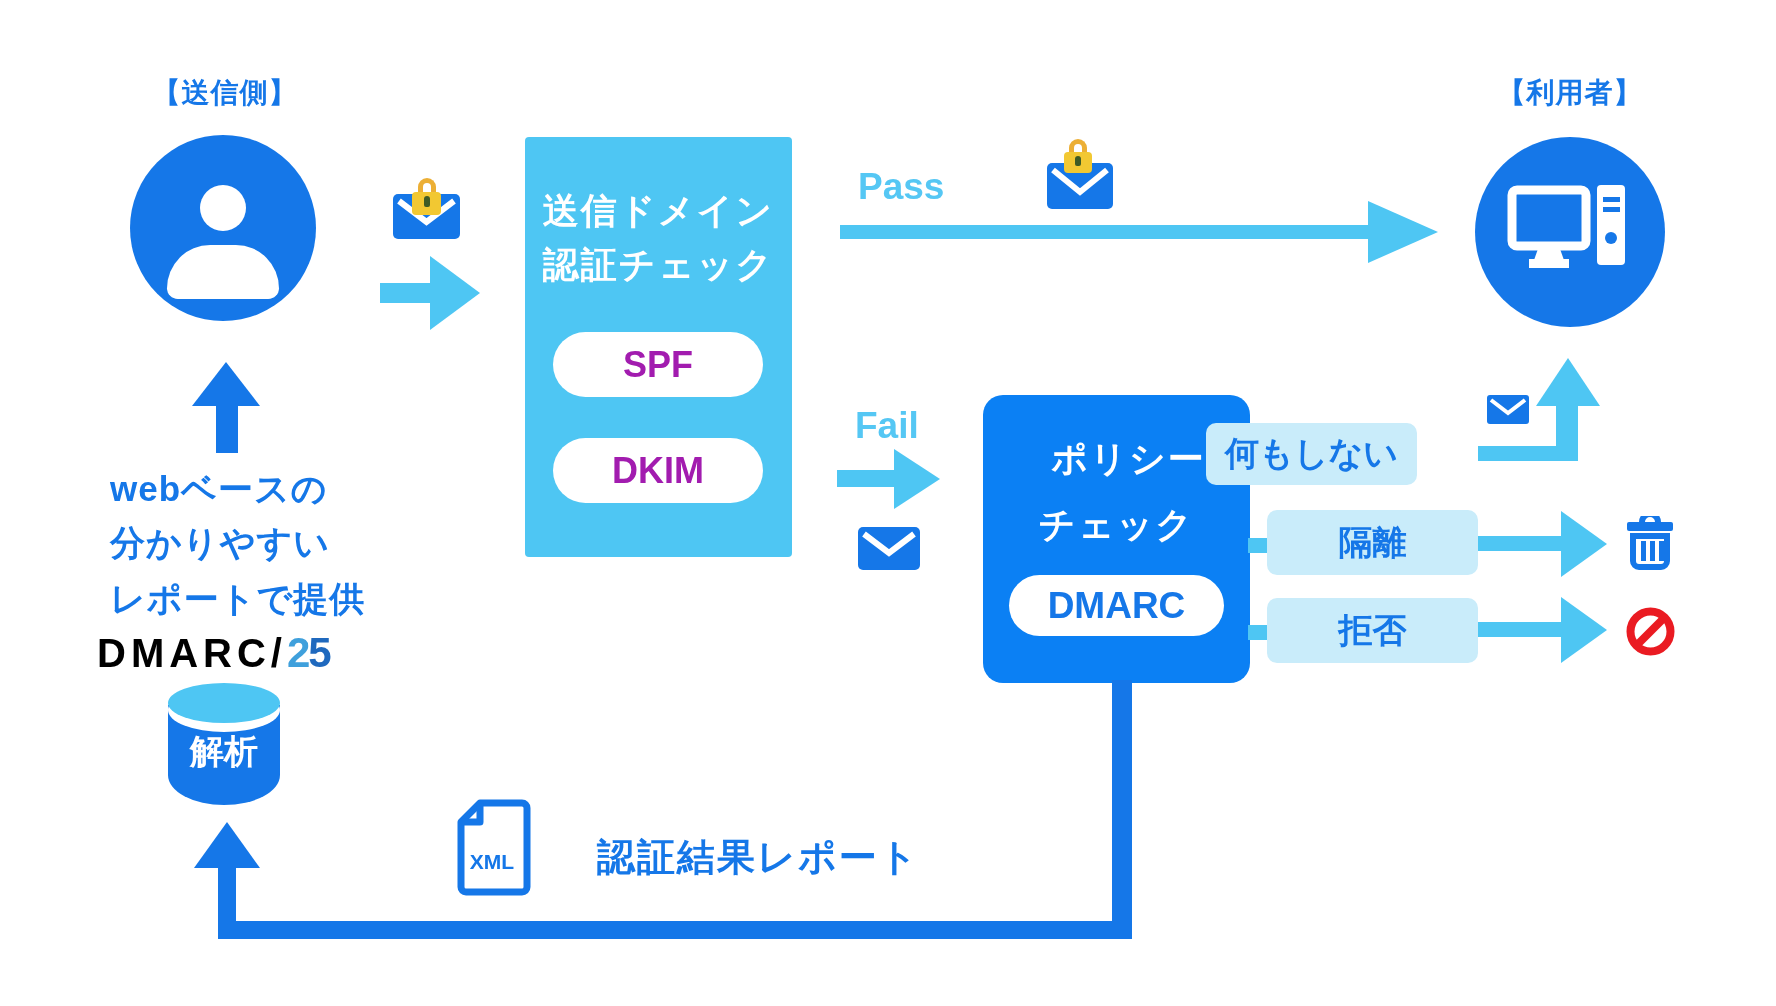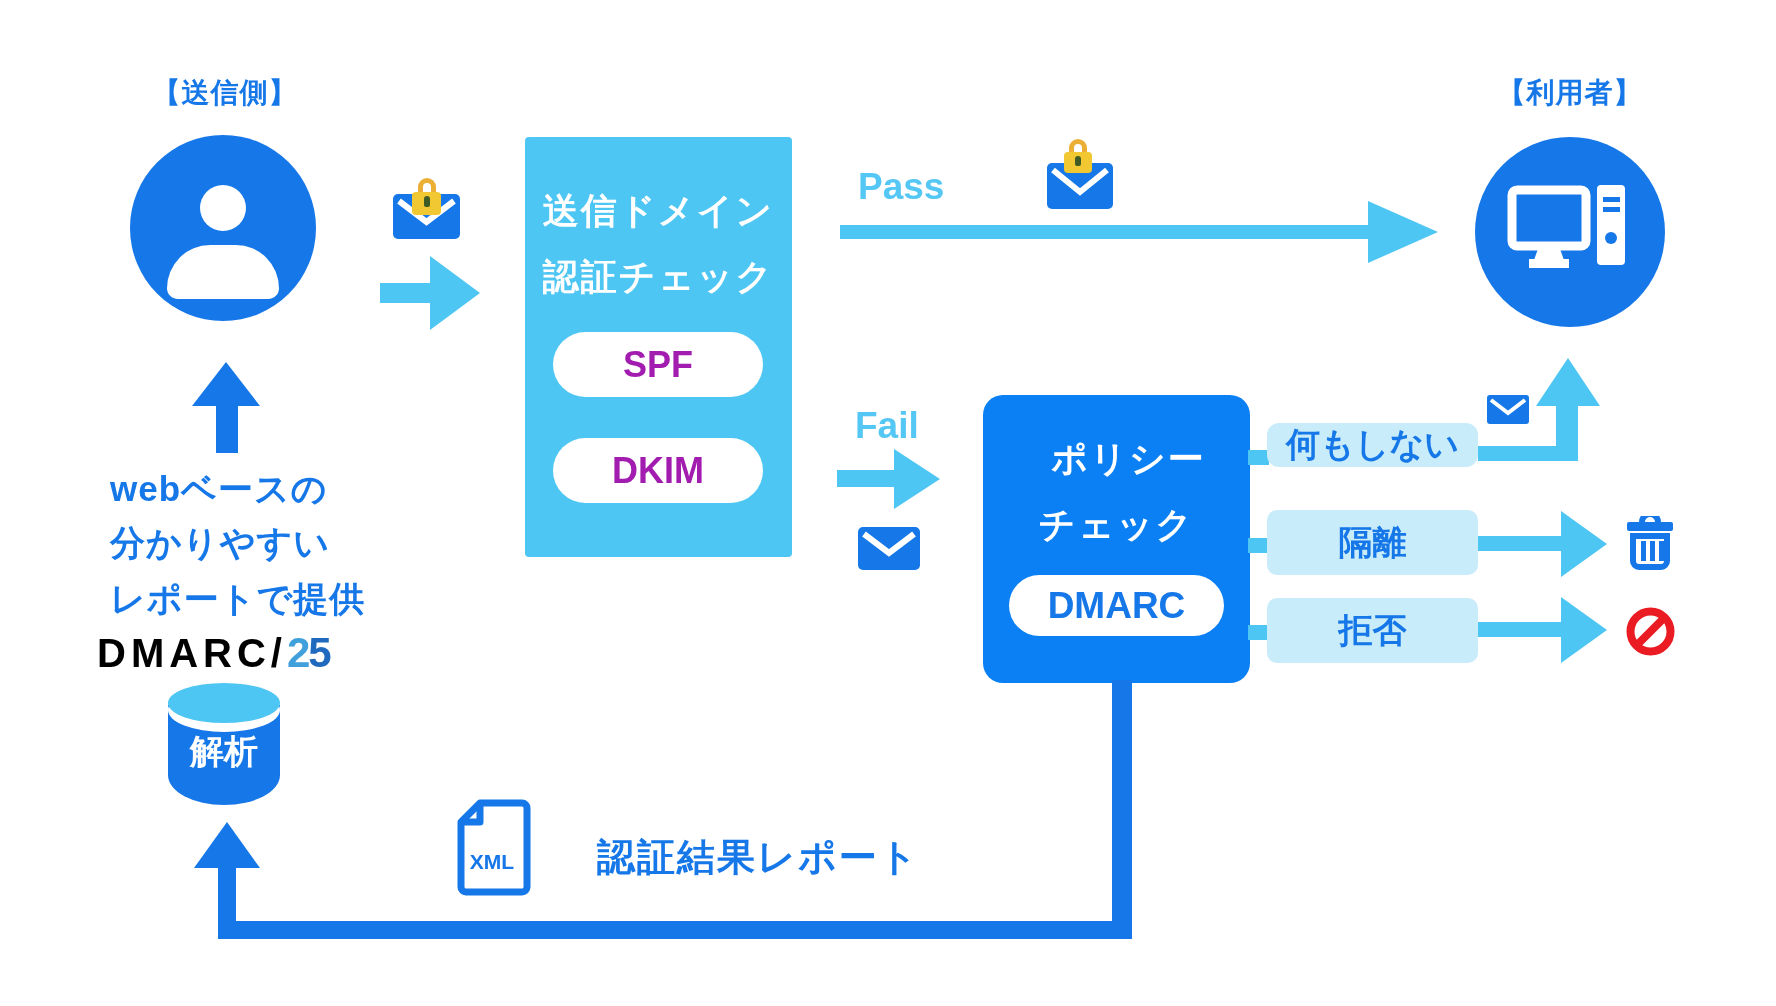--- a/index.html
+++ b/index.html
@@ -48,21 +48,21 @@
   <div class="abs lock-body" style="left:412px;top:192px;width:29px;height:23px;">
       <span class="lock-key"></span>
     </div>
 
   <div class="abs bar-sky" style="left:380px;top:283px;width:52px;height:20px;"></div>
   <div class="abs tri" style="left:430px;top:256px;border-left:50px solid #4EC6F3;border-top:37px solid transparent;border-bottom:37px solid transparent;"></div>
 
 
   <div class="abs round-box bar-sky" style="left:525px;top:137px;width:267px;height:420px;">
     <div class="abs box-line" style="top:50px;">送信ドメイン</div>
-    <div class="abs box-line" style="top:104px;margin-top:12px;">認証チェック</div>
+    <div class="abs box-line" style="top:104px;">認証チェック</div>
     <div class="abs white-pill" style="left:28px;top:195px;width:210px;height:65px;">SPF</div>
     <div class="abs white-pill" style="left:28px;top:301px;width:210px;height:65px;">DKIM</div>
   </div>
 
   <div class="abs sky-txt" style="left:858px;top:166px;font-size:37px;">Pass</div>
 
   <div class="abs env" style="left:1047px;top:163px;width:66px;height:46px;">
     <svg viewBox="0 0 66 46">
         <path d="M6 7 L33 29 L60 7" stroke="#fff" stroke-width="6" fill="none"></path>
       </svg>
@@ -102,21 +102,21 @@
   <div class="abs" style="left:983px;top:395px;width:267px;height:288px;background:#0B80F4;border-radius:20px;">
     <div class="abs box-line" style="top:40px;padding-left:24px;">ポリシー</div>
     <div class="abs box-line" style="top:106px;">チェック</div>
     <div class="abs" style="left:26px;top:180px;width:215px;height:61px;background:#ffffff;border-radius:32px;display:flex;align-items:center;justify-content:center;font-size:37px;font-weight:bold;color:#1577E8;">DMARC</div>
   </div>
 
   <div class="abs bar-sky" style="left:1248px;top:450px;width:21px;height:15px;"></div>
   <div class="abs bar-sky" style="left:1248px;top:538px;width:21px;height:15px;"></div>
   <div class="abs bar-sky" style="left:1248px;top:625px;width:21px;height:15px;"></div>
 
-  <div class="abs pale-box" style="left:1267px;top:423px;width:211px;height:44px;border-radius:12px;">何もしない</div>
+  <div class="abs pale-box" style="left:1206px;top:423px;width:211px;height:62px;">何もしない</div>
   <div class="abs pale-box" style="left:1267px;top:598px;width:211px;height:65px;">拒否</div>
   <div class="abs pale-box" style="left:1267px;top:510px;width:211px;height:65px;">隔離</div>
 
   <div class="abs env" style="left:1487px;top:395px;width:42px;height:29px;border-radius:3px;">
     <svg viewBox="0 0 42 29">
         <path d="M4 5 L21 18 L38 5" stroke="#fff" stroke-width="4" fill="none"></path>
       </svg>
   </div>
 
   <div class="abs bar-sky" style="left:1478px;top:446px;width:88px;height:15px;"></div>

